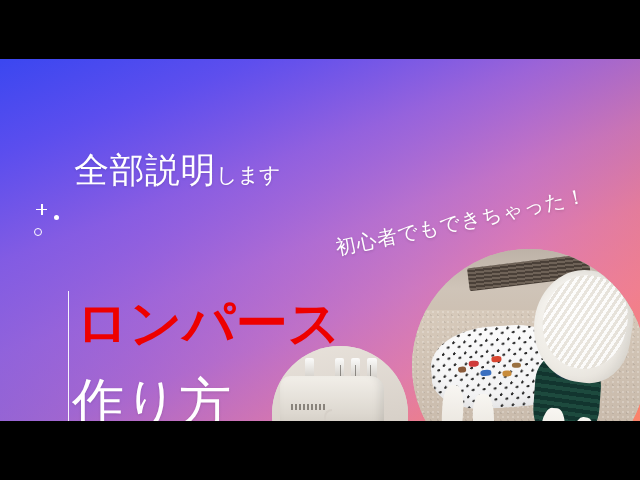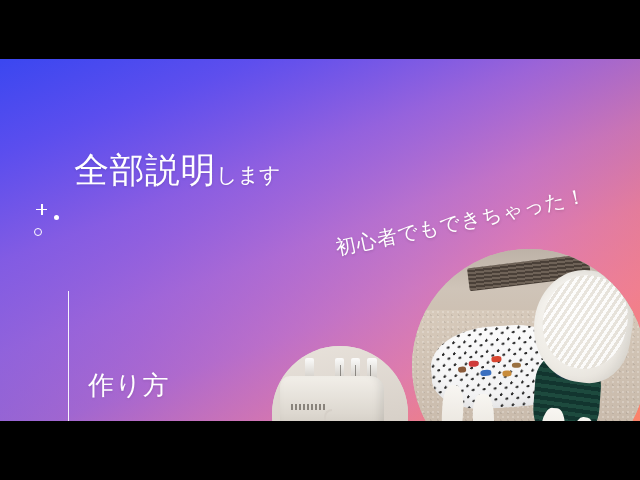--- a/index.html
+++ b/index.html
@@ -121,25 +121,24 @@
     left: 76px; top: 230px;
     font-size: 52px;
     font-weight: 700;
     color: #ee0000;
     letter-spacing: 0px;
     z-index: 32;
   }
 
   #line-tsukurikata {
     left: 72px; top: 309px;
-    font-size: 26px;
+    font-size: 52px;
     font-weight: 300;
     letter-spacing: 1px;
     text-shadow: 0 1px 3px rgba(0,0,0,0.12);
-    margin-left: 16px;
   }
 
   
   #line-callout {
     left: 336px; top: 176px;
     font-family: "DejaVu Sans", sans-serif;
     font-size: 20px;
     font-weight: 300;
     letter-spacing: 1px;
     transform: rotate(-12deg);
@@ -340,20 +339,21 @@
         <div class="body"></div>
         <div class="brand"></div>
         <div class="handle"></div>
 
       </div>
     </div>
 
     <div class="txt" id="line-zenbu"><span>全部説明</span><span class="small">します</span></div>
 
 
+    <div class="txt" id="line-rompers">ロンパース</div>
 
     <div class="txt" id="line-tsukurikata">作り方</div>
 
     <div class="txt" id="line-callout">初心者でもできちゃった！</div>
 
   </div>
 
   <div class="bar bottom"></div>
 
 </div>

